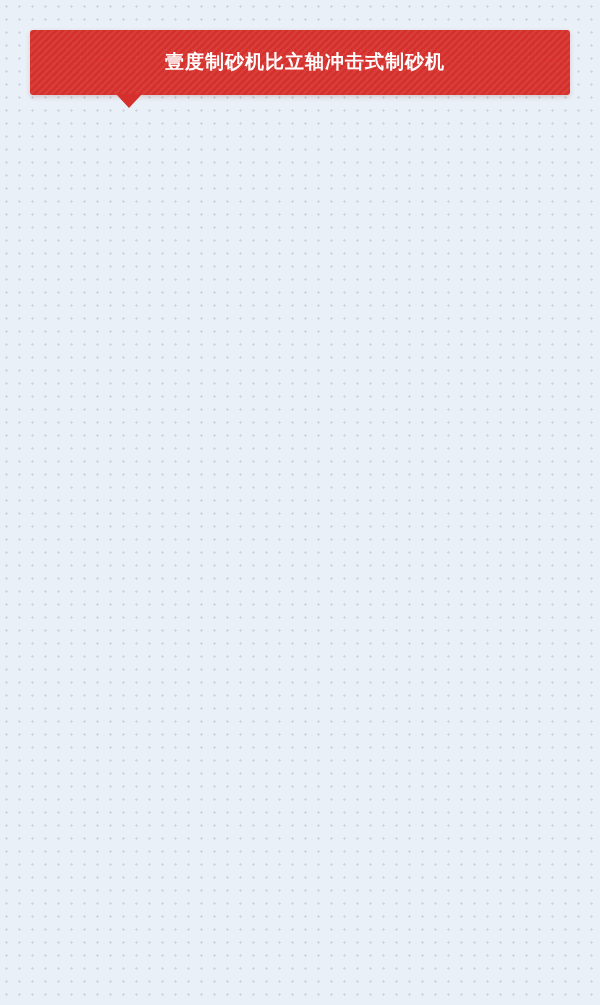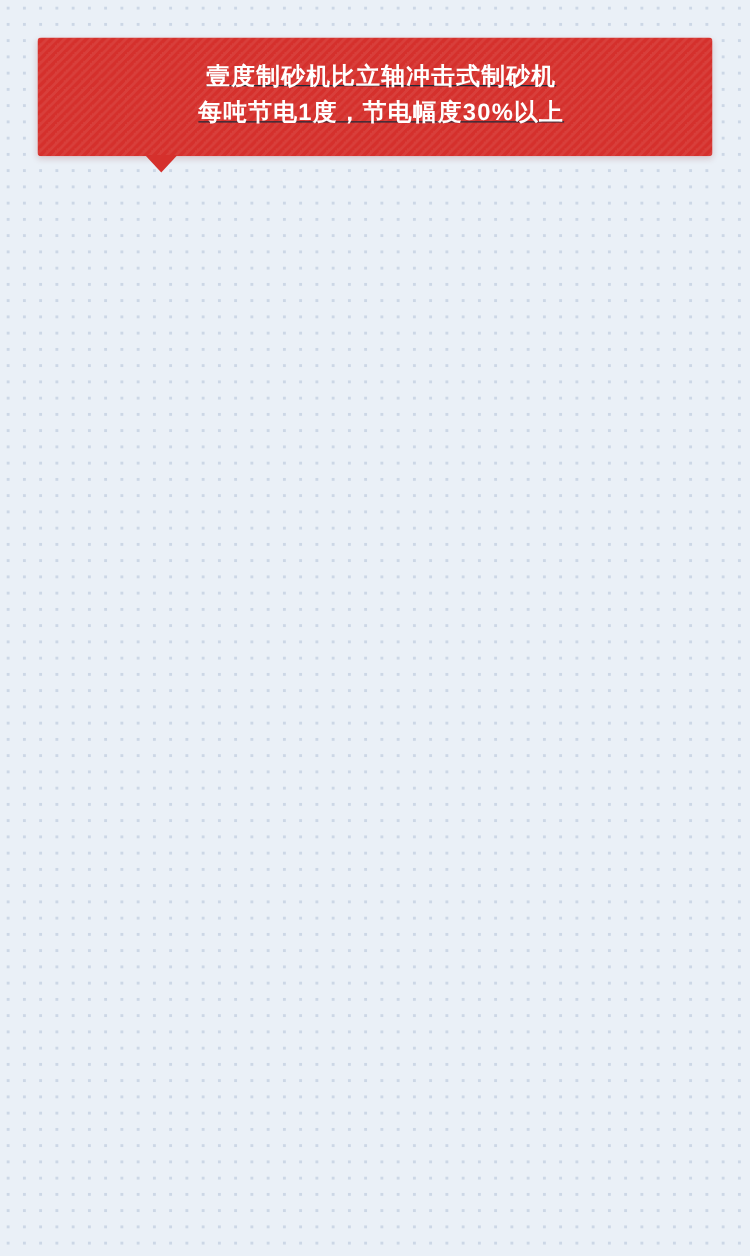--- a/index.html
+++ b/index.html
@@ -38,21 +38,20 @@
   }
   .banner {
     position: relative;
     background: #d5302c;
     background-image: linear-gradient(135deg, rgba(255,255,255,0.07) 25%, transparent 25%, transparent 50%, rgba(255,255,255,0.07) 50%, rgba(255,255,255,0.07) 75%, transparent 75%);
     background-size: 7px 7px;
     border-radius: 3px;
     padding: 17px 16px 19px 26px;
     text-align: center;
     box-shadow: 0 2px 5px rgba(120,30,25,0.18);
-    text-decoration: underline;
   }
   .banner-line {
     color: #ffffff;
     font-size: 19px;
     font-weight: bold;
     letter-spacing: 1px;
     line-height: 1.55;
     white-space: nowrap;
   }
   .banner-tail {
@@ -141,21 +140,20 @@
 </style>
 </head>
 <body>
 
 <div class="page">
   <div class="page-bg"></div>
 
   <div class="banner-wrap">
     <div class="banner">
       <div class="banner-line">壹度制砂机比立轴冲击式制砂机</div>
-      <div class="banner-line">每吨节电1度，节电幅度30%以上</div>
       <div class="banner-tail"></div>
     </div>
   </div>
 
   <div class="spacer-l"></div>
 
   <div class="section-head">
     <div class="section-title">制砂机吨电耗对比</div>
     <div class="section-icon">
       <svg width="38" height="34" viewBox="0 0 38 34">

